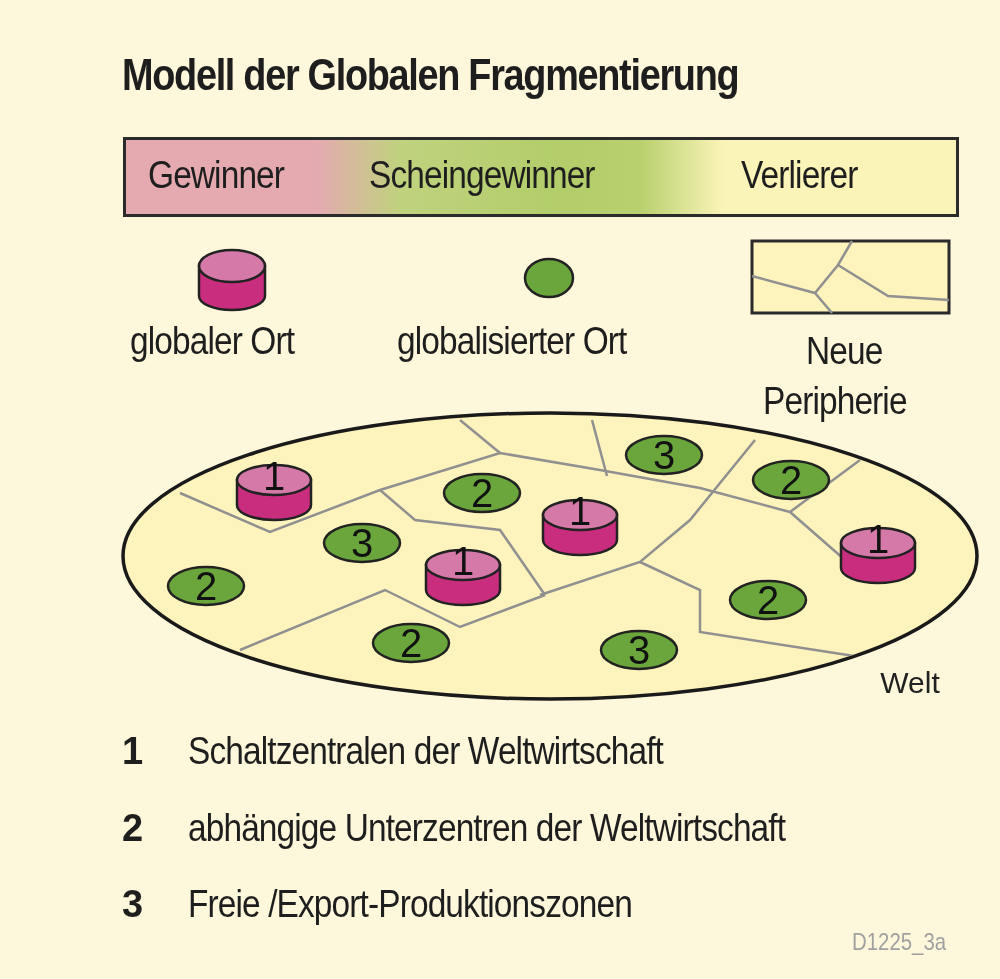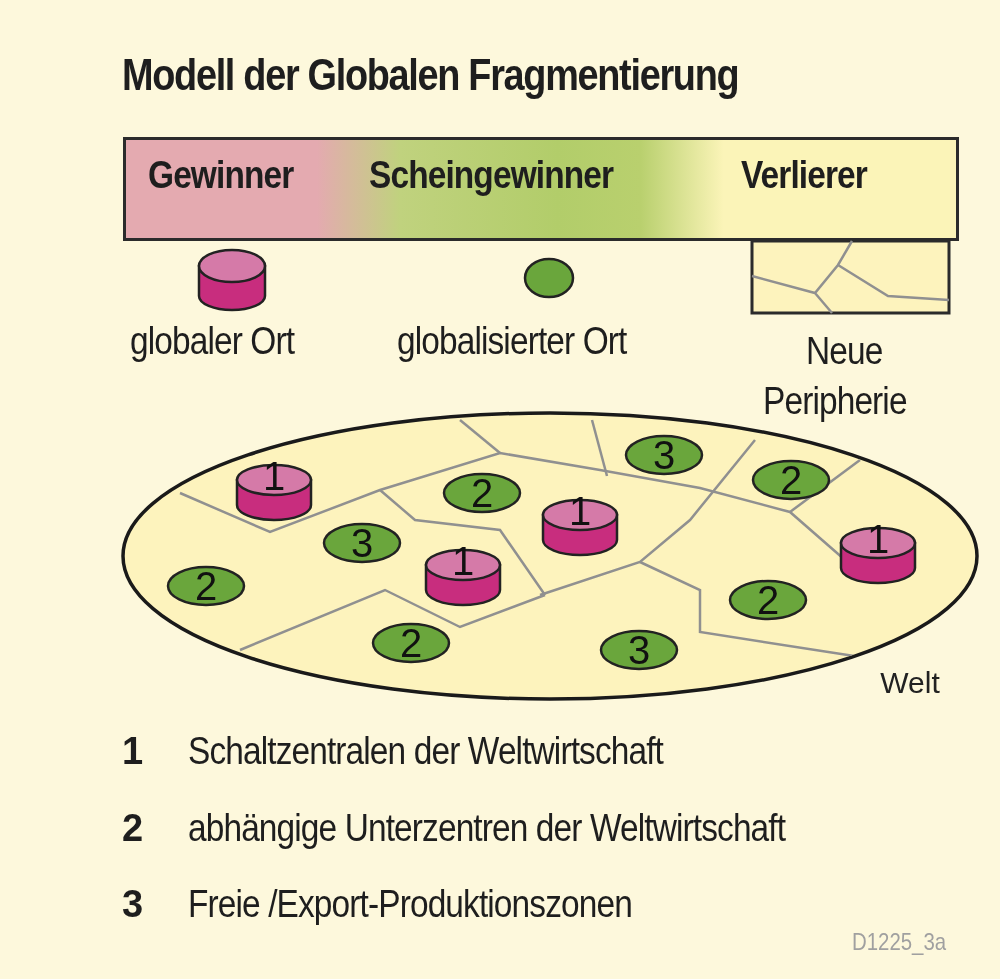--- a/index.html
+++ b/index.html
@@ -1,22 +1,22 @@
 <!DOCTYPE html>
 <html><head>
 <meta charset="utf-8">
 <style>
   html, body { margin:0; padding:0; }
   body { width:1000px; height:979px; background:#fdf8dc; position:relative; overflow:hidden;
          font-family:"Liberation Sans", "DejaVu Sans", sans-serif; color:#1e1e1e; }
   .title { position:absolute; left:122px; top:50px; font-size:44px; font-weight:bold; letter-spacing:-1.5px;
            transform:scaleX(0.86); transform-origin:left center; white-space:nowrap; }
-  .bar { position:absolute; left:123px; top:137px; width:836px; height:104px; box-sizing:border-box;
+  .bar { position:absolute; left:123px; top:137px; width:836px; height:80px; box-sizing:border-box;
          border:3px solid #2b2b2b;
-         background:linear-gradient(to right, #e4aab0 0%, #e4aab0 23%, #c0d27e 33%, #b2cd6a 52%, #b9d06e 62%, #fbf4b8 72%, #fbf4b8 100%);font-weight:bold; }
+         background:linear-gradient(to right, #e4aab0 0%, #e4aab0 23%, #c0d27e 33%, #b2cd6a 52%, #b9d06e 62%, #fbf4b8 72%, #fbf4b8 100%); }
   .bar span { position:absolute; top:14px; font-size:38px; letter-spacing:-1px; transform:scaleX(0.88); transform-origin:left center; white-space:nowrap; }
   .leg-label { position:absolute; font-size:38px; letter-spacing:-1px; transform:scaleX(0.88); transform-origin:left center; white-space:nowrap; }
   .legend-list { position:absolute; left:122px; top:730px; }
   .legend-row { position:absolute; left:0; white-space:nowrap; font-size:38px; }
   .legend-row .num { position:absolute; left:0; font-weight:bold; }
   .legend-row .txt { position:absolute; left:66px; letter-spacing:-1px; transform:scaleX(0.88); transform-origin:left center; }
   .code { position:absolute; left:852px; top:928px; font-size:24px; color:#a0a0a0; transform:scaleX(0.85); transform-origin:left center; }
   svg { position:absolute; left:0; top:0; }
   .mnum { font-family:"Liberation Sans", sans-serif; font-size:40px; fill:#111; text-anchor:middle; }
 </style>

